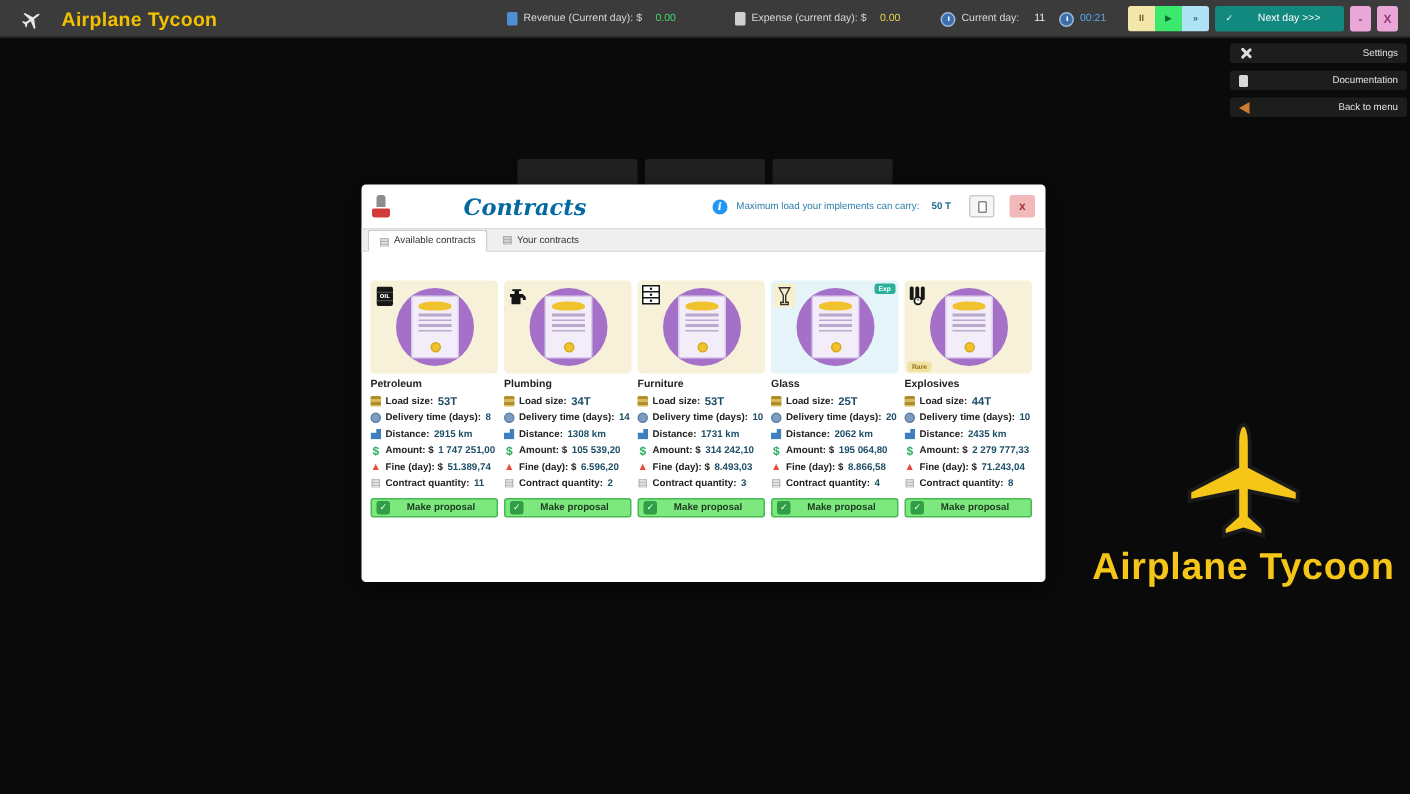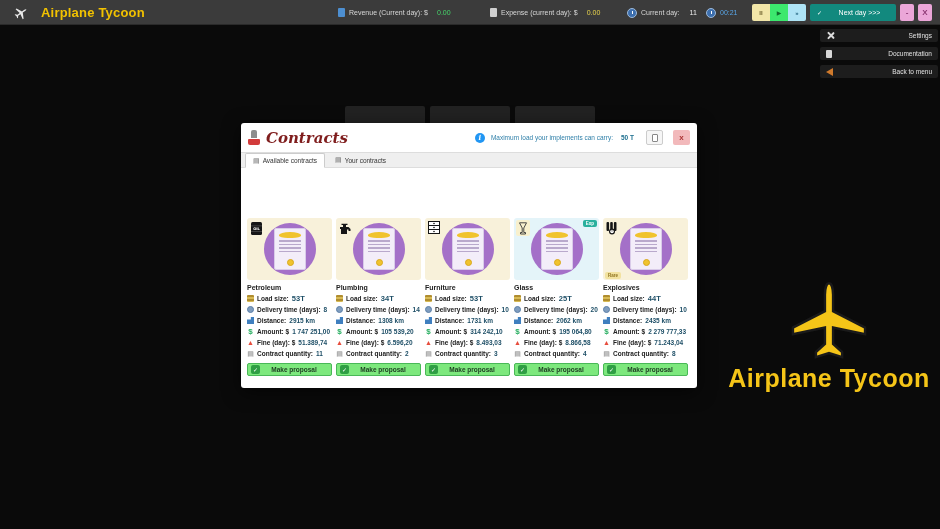--- a/index.html
+++ b/index.html
@@ -43,35 +43,35 @@
   
   .bg-tabs { position:absolute; top:106px; left:345px; display:flex; gap:5px; }
   .bg-tab { width:80px; height:19px; background:#222; border-radius:2px; }
 
   
   .modal { position:absolute; left:241px; top:123px; width:456px; height:265px; background:#fff; border-radius:3px; box-shadow:0 4px 18px rgba(0,0,0,.6); overflow:hidden; }
   .m-header { height:29px; display:flex; align-items:center; padding:0 7px; gap:6px; }
   .stamp-icon { width:12px; height:15px; position:relative; display:inline-block; }
   .stamp-icon .sh { position:absolute; left:3px; top:0; width:6px; height:8px; background:#8d8d8d; border-radius:2px 2px 0 0; }
   .stamp-icon .sb { position:absolute; left:0; bottom:0; width:12px; height:6px; background:#d23b3b; border-radius:1px 1px 2px 2px; }
-  .m-title { font-family:"DejaVu Serif","Liberation Serif",serif; font-style:italic; font-weight:bold; font-size:15px; color:#7f1d1d; }
+  .m-title { font-family:"DejaVu Serif","Liberation Serif",serif; font-style:italic; font-weight:bold; font-size:15px; color:#0369a1;margin-left:43px; }
   .m-spacer { flex:1; }
   .info-ic { width:10px; height:10px; border-radius:50%; background:#2196f3; color:#fff; font-size:7px; font-style:italic; font-weight:bold; display:inline-flex; align-items:center; justify-content:center; font-family:"DejaVu Serif",serif; }
   .info-text { font-size:6.5px; color:#2e7fa8; }
   .info-val { font-size:6.5px; color:#1d6f8f; font-weight:bold; margin-left:2px; }
   .m-doc-btn { width:17px; height:15px; background:#f6f6f6; border:1px solid #ccc; border-radius:2px; display:flex; align-items:center; justify-content:center; cursor:pointer; margin-left:6px; }
   .m-doc-btn .pg { width:6px; height:8px; background:#fff; border:1px solid #888; border-radius:1px; }
   .m-close-btn { width:17px; height:15px; background:#f2b9bb; border:none; border-radius:2px; color:#a33; font-size:8px; font-weight:bold; cursor:pointer; margin-left:4px; font-family:inherit; }
   .m-tabs { height:16px; background:#efefef; border-top:1px solid #ddd; border-bottom:1px solid #ddd; display:flex; align-items:stretch; padding-left:4px; gap:2px; }
   .m-tab { display:flex; align-items:center; gap:3px; font-size:6.5px; color:#333; padding:0 7px; cursor:pointer; border:1px solid transparent; }
   .m-tab.active { background:#fff; border:1px solid #ccc; border-bottom:1px solid #fff; margin-bottom:-1px; border-radius:2px 2px 0 0; }
   .tab-ic { font-size:7px; color:#777; }
 
   
-  .cards { display:flex; gap:4px; padding:4px 6px;margin-top:46px; }
+  .cards { display:flex; gap:4px; padding:19px 6px; }
   .card { width:85px; }
   .card-figure { position:relative; height:62px; border-radius:3px; display:flex; align-items:center; justify-content:center; }
   .p-circle { width:52px; height:52px; border-radius:50%; background:#a470c8; display:flex; align-items:center; justify-content:center; }
   .cert { width:32px; height:42px; background:#f3edf9; border:1px solid #d9cbe9; border-radius:2px; position:relative; display:flex; flex-direction:column; align-items:center; padding-top:11px; gap:2px; }
   .cert .ribbon { position:absolute; top:3px; left:4px; width:22px; height:6px; background:#f0c32e; border-radius:50% 50% 40% 40%; }
   .cert .ln { width:22px; height:1.5px; background:#b9a9cc; }
   .cert .seal { position:absolute; bottom:3px; left:12px; width:7px; height:7px; border-radius:50%; background:#f0c32e; border:1px solid #d8a81c; }
   .card-corner { position:absolute; top:2px; left:2px; width:14px; height:16px; display:flex; align-items:center; justify-content:center; border-radius:2px; }
   .card[data-icon="glass"] .card-corner { background:#f8f0cd; }
   .ic-variant { display:none; }

